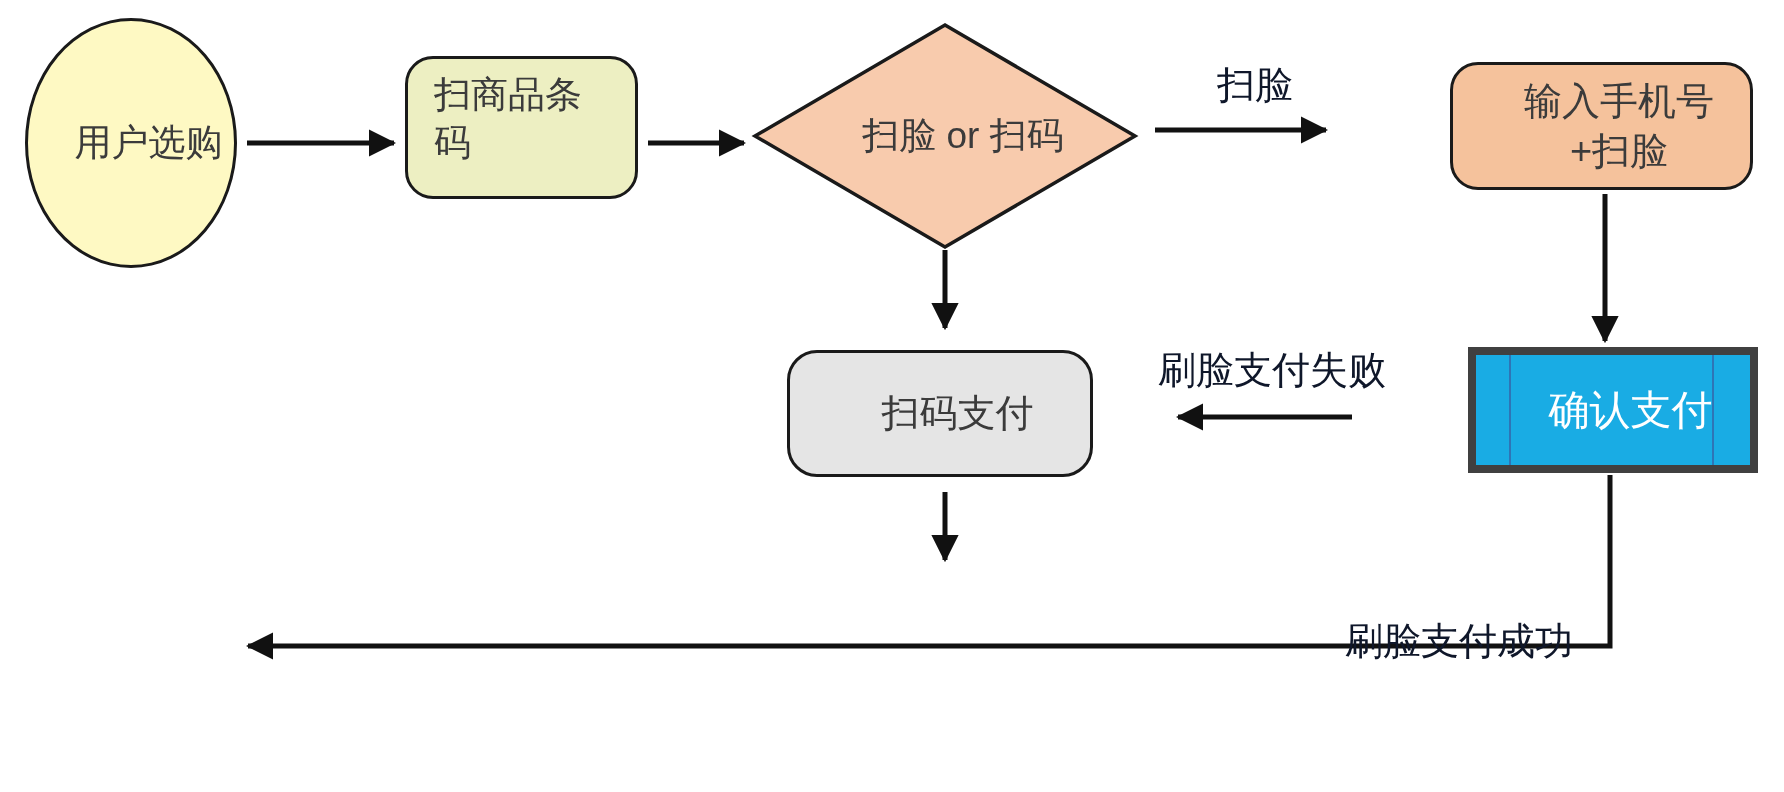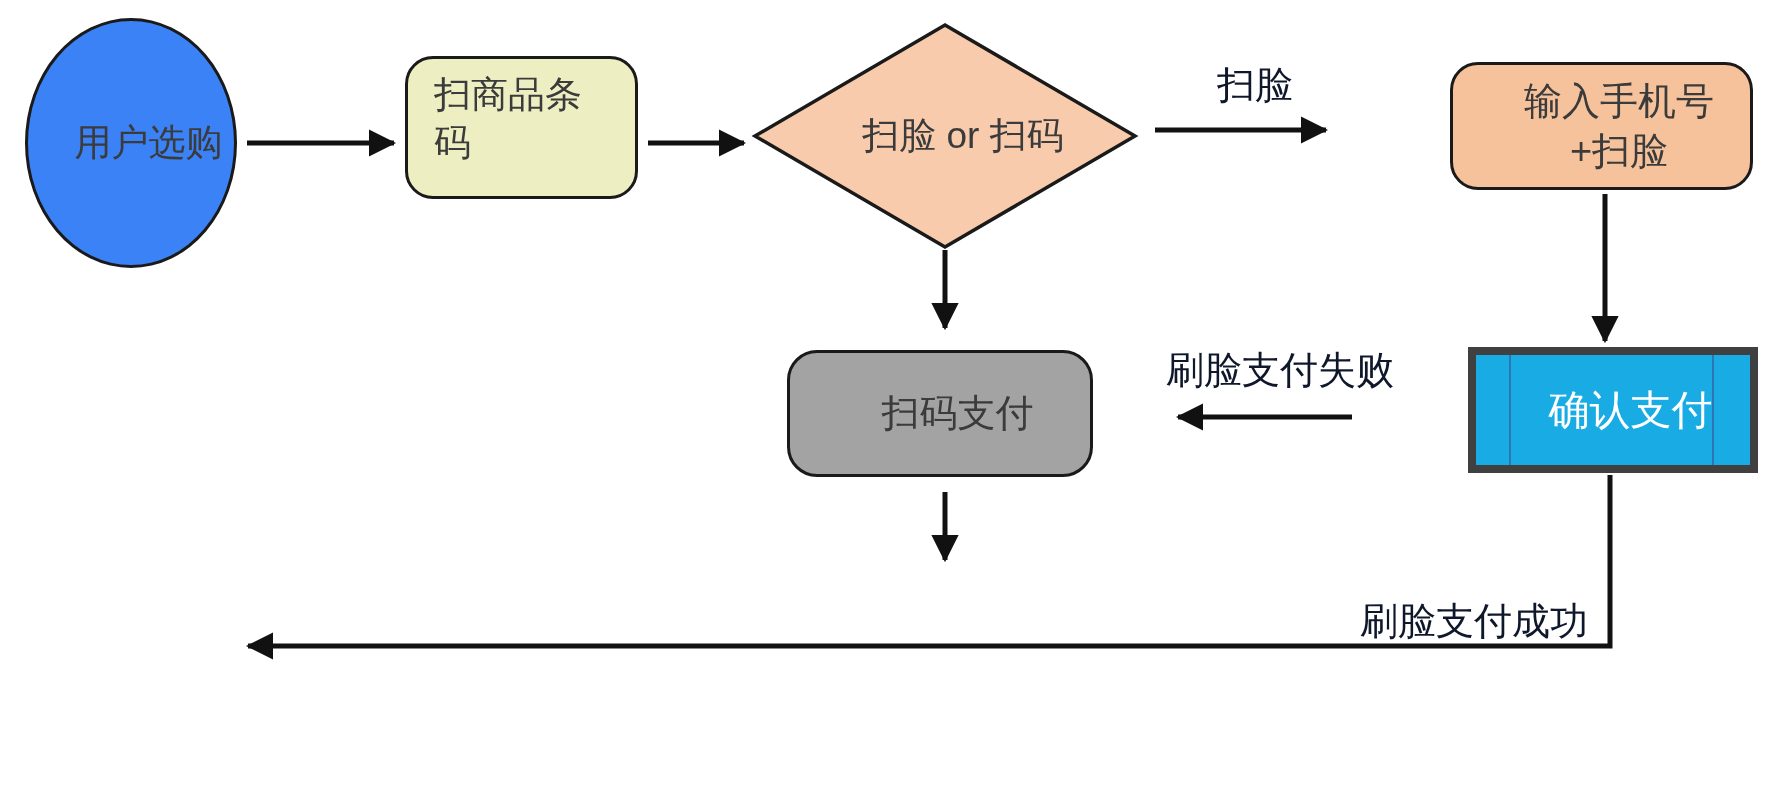--- a/index.html
+++ b/index.html
@@ -3,42 +3,42 @@
 <meta charset="utf-8">
 <style>
   html,body{margin:0;padding:0;background:#ffffff;}
   .canvas{
     position:relative;width:1784px;height:792px;background:#ffffff;overflow:hidden;
     font-family:"Liberation Sans","DejaVu Sans",sans-serif;color:#3b3b3b;
   }
   svg.edges{position:absolute;left:0;top:0;width:1784px;height:792px;}
   .node{position:absolute;box-sizing:border-box;display:flex;flex-direction:column;
         align-items:center;justify-content:center;padding-left:35px;}
-  .ellipse{border:3px solid #1a1a1a;border-radius:50%;background:#3b82f6;font-size:37px;}
+  .ellipse{border:3px solid #1a1a1a;border-radius:50%;background:#fef9c3;font-size:37px;}
   .node-start{left:25px;top:18px;width:212px;height:250px;}
   .node-end{left:20px;top:525px;width:215px;height:248px;}
   .rounded{border:3px solid #1a1a1a;border-radius:28px;}
   .node-barcode{left:405px;top:56px;width:233px;height:143px;background:#edefc2;
         align-items:flex-start;justify-content:flex-start;padding:12px 10px 0 26px;
         font-size:37px;line-height:48px;text-align:left;}
   .node-phone{left:1450px;top:62px;width:303px;height:128px;background:#f5c29c;
         font-size:38px;line-height:50px;}
-  .node-scancode{left:787px;top:350px;width:306px;height:127px;background:#a3a3a3;
+  .node-scancode{left:787px;top:350px;width:306px;height:127px;background:#e5e5e5;
         font-size:38px;border-radius:30px;}
   .node-confirm{left:1468px;top:347px;width:290px;height:126px;background:#19ace4;
         border:8px solid #404040;color:#ffffff;font-size:41px;}
   .node-confirm .sidebar-line{position:absolute;top:0;bottom:0;width:2px;background:#2e75b6;}
   .node-confirm .sidebar-line.left{left:33px;}
   .node-confirm .sidebar-line.right{right:36px;}
   .diamond-label{position:absolute;left:813px;top:112px;width:300px;height:48px;
         display:flex;align-items:center;justify-content:center;font-size:37px;}
   .edge-label{position:absolute;font-size:38px;color:#0f172a;white-space:nowrap;}
   .lbl-scanface{left:1180px;top:60px;width:150px;text-align:center;}
-  .lbl-fail{left:1158px;top:345px;width:244px;text-align:center;}
-  .lbl-success{left:1345px;top:596px;width:258px;text-align:center;}
+  .lbl-fail{left:1158px;top:345px;width:244px;text-align:left;}
+  .lbl-success{left:1345px;top:616px;width:258px;text-align:left;}
 </style>
 </head>
 <body>
 
 <div class="canvas">
 
   <svg class="edges" viewBox="0 0 1784 792" xmlns="http://www.w3.org/2000/svg">
     <defs>
       <marker id="ah" viewBox="0 0 5 5" markerWidth="5.5" markerHeight="5.5" refX="4.6" refY="2.5" orient="auto" markerUnits="strokeWidth">
         <path d="M0,0 L5,2.5 L0,5 Z" fill="#111111"></path>

